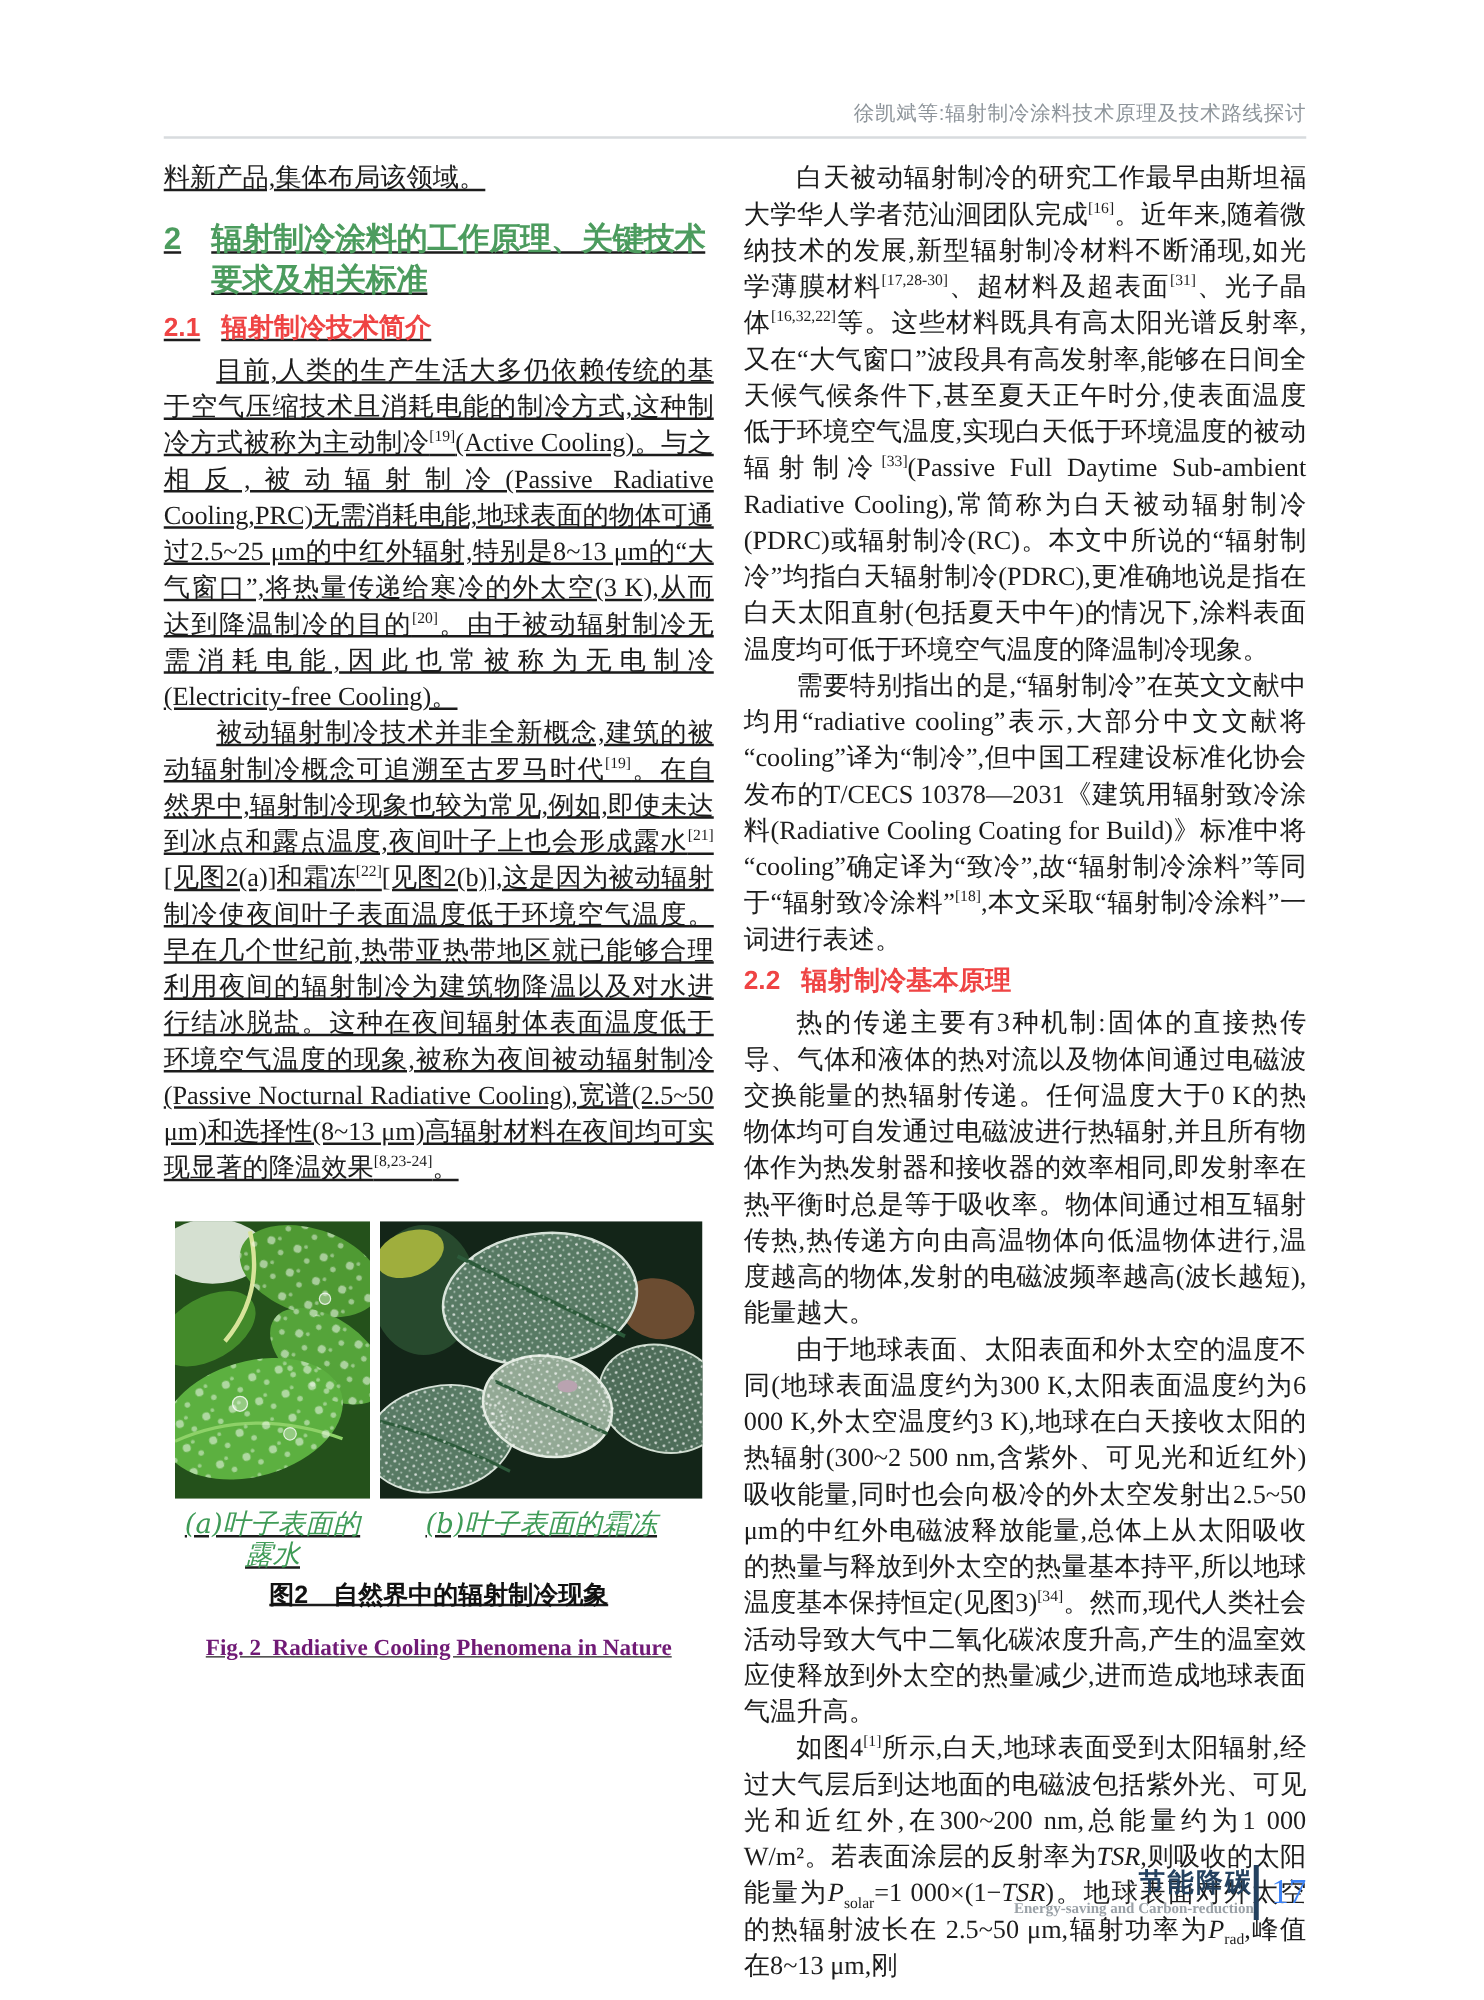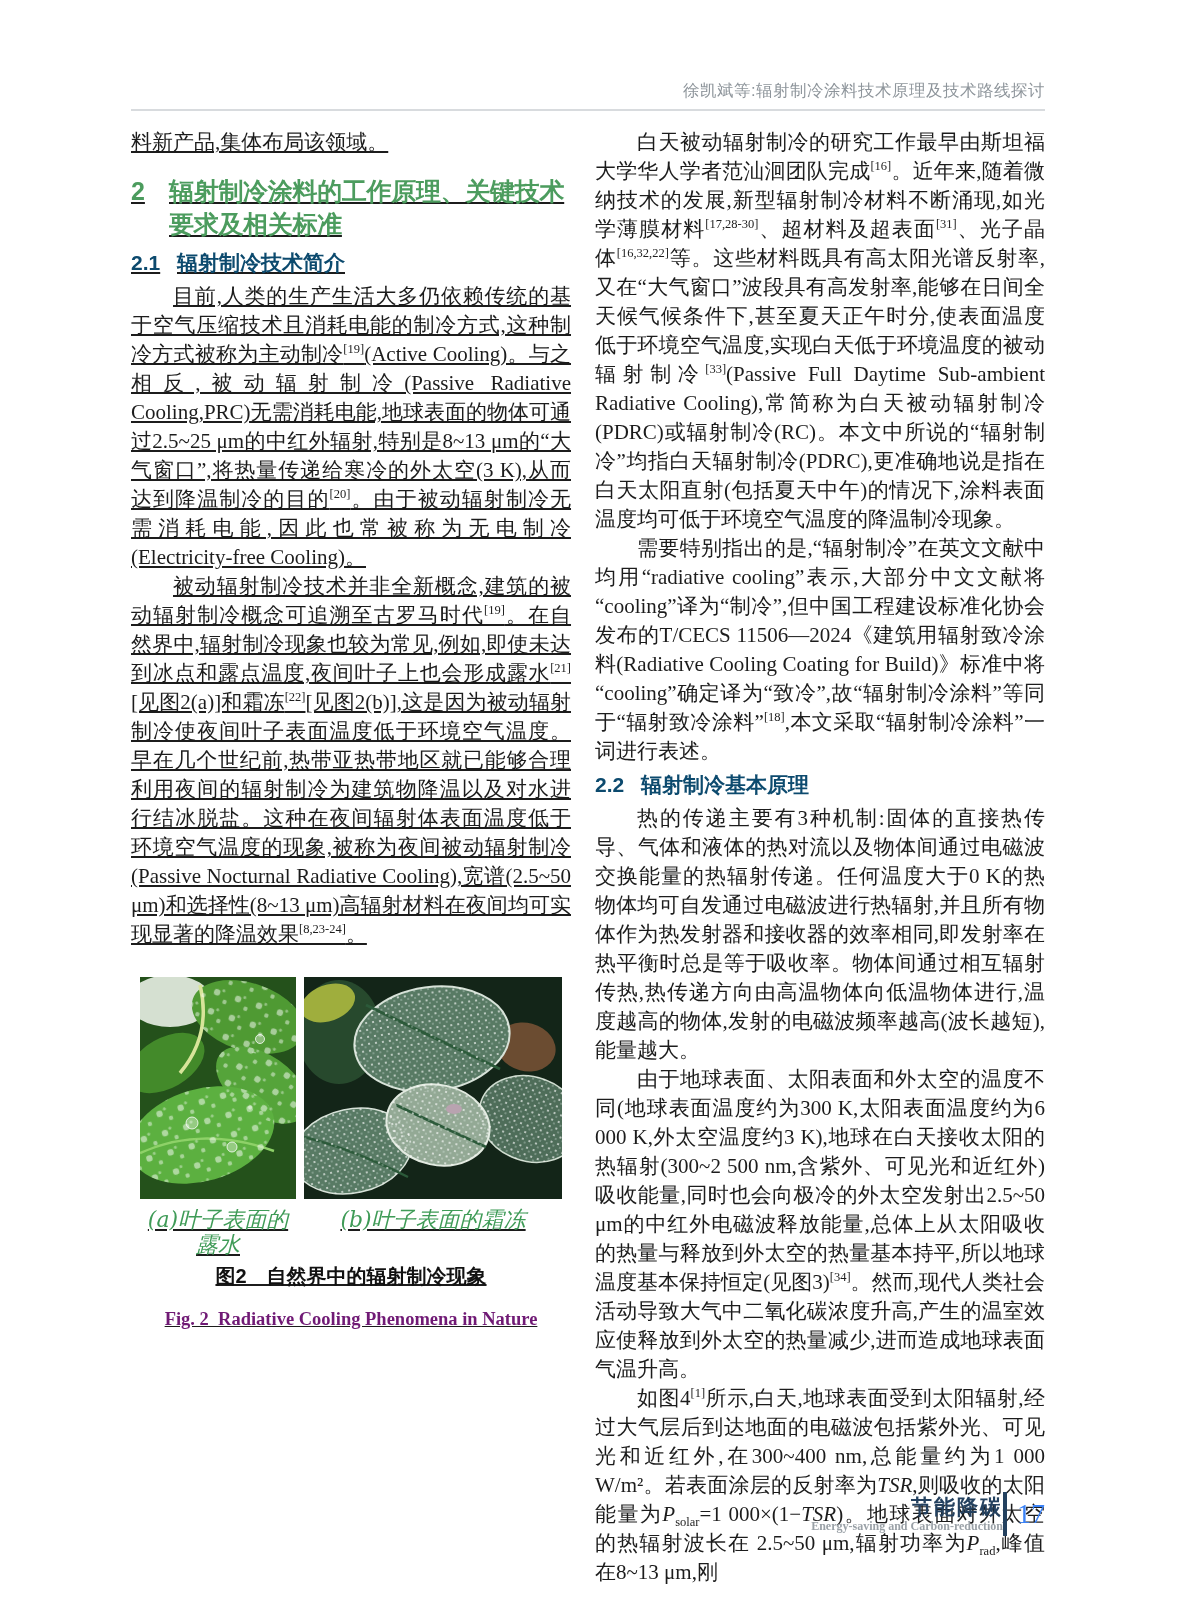--- a/index.html
+++ b/index.html
@@ -27,21 +27,21 @@
   .body-par sub { font-size:12.5px; line-height:0; vertical-align:sub; }
   .body-par i { font-style:italic; }
 
   .h2 {
     display:flex; color:#4c9c5e; font-family:"Liberation Sans",sans-serif;
     font-weight:bold; font-size:25px; line-height:33px; margin:18px 0 8px;
   }
   .h2 .num { flex:none; width:38px; }
   .h2 .txt { flex:1; letter-spacing:-0.3px; }
   .h3 {
-    display:flex; color:#0c4a6e; font-family:"Liberation Sans",sans-serif;
+    display:flex; color:#ef4444; font-family:"Liberation Sans",sans-serif;
     font-weight:bold; font-size:21px; line-height:28px; margin:5px 0 5px;
   }
   .h3 .num { flex:none; width:46px; }
 
   .figure { margin-top:28px; }
   .fig-row { display:flex; justify-content:center; gap:8px; }
   .fig-img { display:block; }
   .fig-caps { display:flex; justify-content:center; gap:8px; margin-top:8px; }
   .fig-cap-item {
     font-style:italic; color:#3f9b57; font-size:22px; line-height:25px;
@@ -152,30 +152,30 @@
         <div class="fig-cap-item cap-b">(b)叶子表面的霜冻</div>
       </div>
       <div class="fig-cap-cn">图2　自然界中的辐射制冷现象</div>
       <div class="fig-cap-en">Fig. 2  Radiative Cooling Phenomena in Nature</div>
     </div>
 
   </div>
 
   <div class="col-right">
     <p class="body-par"><span>白天被动辐射制冷的研究工作最早由斯坦福大学华人学者范汕洄团队完成</span><sup>[16]</sup><span>。近年来,随着微纳技术的发展,新型辐射制冷材料不断涌现,如光学薄膜材料</span><sup>[17,28-30]</sup><span>、超材料及超表面</span><sup>[31]</sup><span>、光子晶体</span><sup>[16,32,22]</sup><span>等。这些材料既具有高太阳光谱反射率,又在“大气窗口”波段具有高发射率,能够在日间全天候气候条件下,甚至夏天正午时分,使表面温度低于环境空气温度,实现白天低于环境温度的被动辐射制冷</span><sup>[33]</sup><span>(Passive Full Daytime Sub-ambient Radiative Cooling),常简称为白天被动辐射制冷(PDRC)或辐射制冷(RC)。本文中所说的“辐射制冷”均指白天辐射制冷(PDRC),更准确地说是指在白天太阳直射(包括夏天中午)的情况下,涂料表面温度均可低于环境空气温度的降温制冷现象。</span></p>
-    <p class="body-par"><span>需要特别指出的是,“辐射制冷”在英文文献中均用“radiative cooling”表示,大部分中文文献将“cooling”译为“制冷”,但中国工程建设标准化协会发布的T/CECS 11506—2024《建筑用辐射致冷涂料(Radiative Cooling Coating for Build)》标准中将“cooling”确定译为“致冷”,故“辐射制冷涂料”等同于“辐射致冷涂料”</span><sup>[18]</sup><span>,本文采取“辐射制冷涂料”一词进行表述。</span></p>
+    <p class="body-par"><span>需要特别指出的是,“辐射制冷”在英文文献中均用“radiative cooling”表示,大部分中文文献将“cooling”译为“制冷”,但中国工程建设标准化协会发布的T/CECS 10378—2031《建筑用辐射致冷涂料(Radiative Cooling Coating for Build)》标准中将“cooling”确定译为“致冷”,故“辐射制冷涂料”等同于“辐射致冷涂料”</span><sup>[18]</sup><span>,本文采取“辐射制冷涂料”一词进行表述。</span></p>
 
     <div class="h3">
       <span class="num">2.2</span>
       <span class="txt">辐射制冷基本原理</span>
     </div>
 
     <p class="body-par"><span>热的传递主要有3种机制:固体的直接热传导、气体和液体的热对流以及物体间通过电磁波交换能量的热辐射传递。任何温度大于0 K的热物体均可自发通过电磁波进行热辐射,并且所有物体作为热发射器和接收器的效率相同,即发射率在热平衡时总是等于吸收率。物体间通过相互辐射传热,热传递方向由高温物体向低温物体进行,温度越高的物体,发射的电磁波频率越高(波长越短),能量越大。</span></p>
     <p class="body-par"><span>由于地球表面、太阳表面和外太空的温度不同(地球表面温度约为300 K,太阳表面温度约为6 000 K,外太空温度约3 K),地球在白天接收太阳的热辐射(300~2 500 nm,含紫外、可见光和近红外)吸收能量,同时也会向极冷的外太空发射出2.5~50 μm的中红外电磁波释放能量,总体上从太阳吸收的热量与释放到外太空的热量基本持平,所以地球温度基本保持恒定(见图3)</span><sup>[34]</sup><span>。然而,现代人类社会活动导致大气中二氧化碳浓度升高,产生的温室效应使释放到外太空的热量减少,进而造成地球表面气温升高。</span></p>
-    <p class="body-par"><span>如图4</span><sup>[1]</sup><span>所示,白天,地球表面受到太阳辐射,经过大气层后到达地面的电磁波包括紫外光、可见光和近红外,在300~400 nm,总能量约为1 000 W/m²。若表面涂层的反射率为</span><i>TSR</i><span>,则吸收的太阳能量为</span><i>P</i><sub>solar</sub><span>=1 000×(1−</span><i>TSR</i><span>)。地球表面对外太空的热辐射波长在 2.5~50 μm,辐射功率为</span><i>P</i><sub>rad</sub><span>,峰值在8~13 μm,刚</span></p>
+    <p class="body-par"><span>如图4</span><sup>[1]</sup><span>所示,白天,地球表面受到太阳辐射,经过大气层后到达地面的电磁波包括紫外光、可见光和近红外,在300~200 nm,总能量约为1 000 W/m²。若表面涂层的反射率为</span><i>TSR</i><span>,则吸收的太阳能量为</span><i>P</i><sub>solar</sub><span>=1 000×(1−</span><i>TSR</i><span>)。地球表面对外太空的热辐射波长在 2.5~50 μm,辐射功率为</span><i>P</i><sub>rad</sub><span>,峰值在8~13 μm,刚</span></p>
   </div>
 </div>
 
 <div class="footer">
   <div class="footer-txt">
     <div class="footer-cn">节能降碳</div>
     <div class="footer-en">Energy-saving and Carbon-reduction</div>
   </div>
   <div class="footer-bar"></div>
   <div class="footer-page">17</div>

